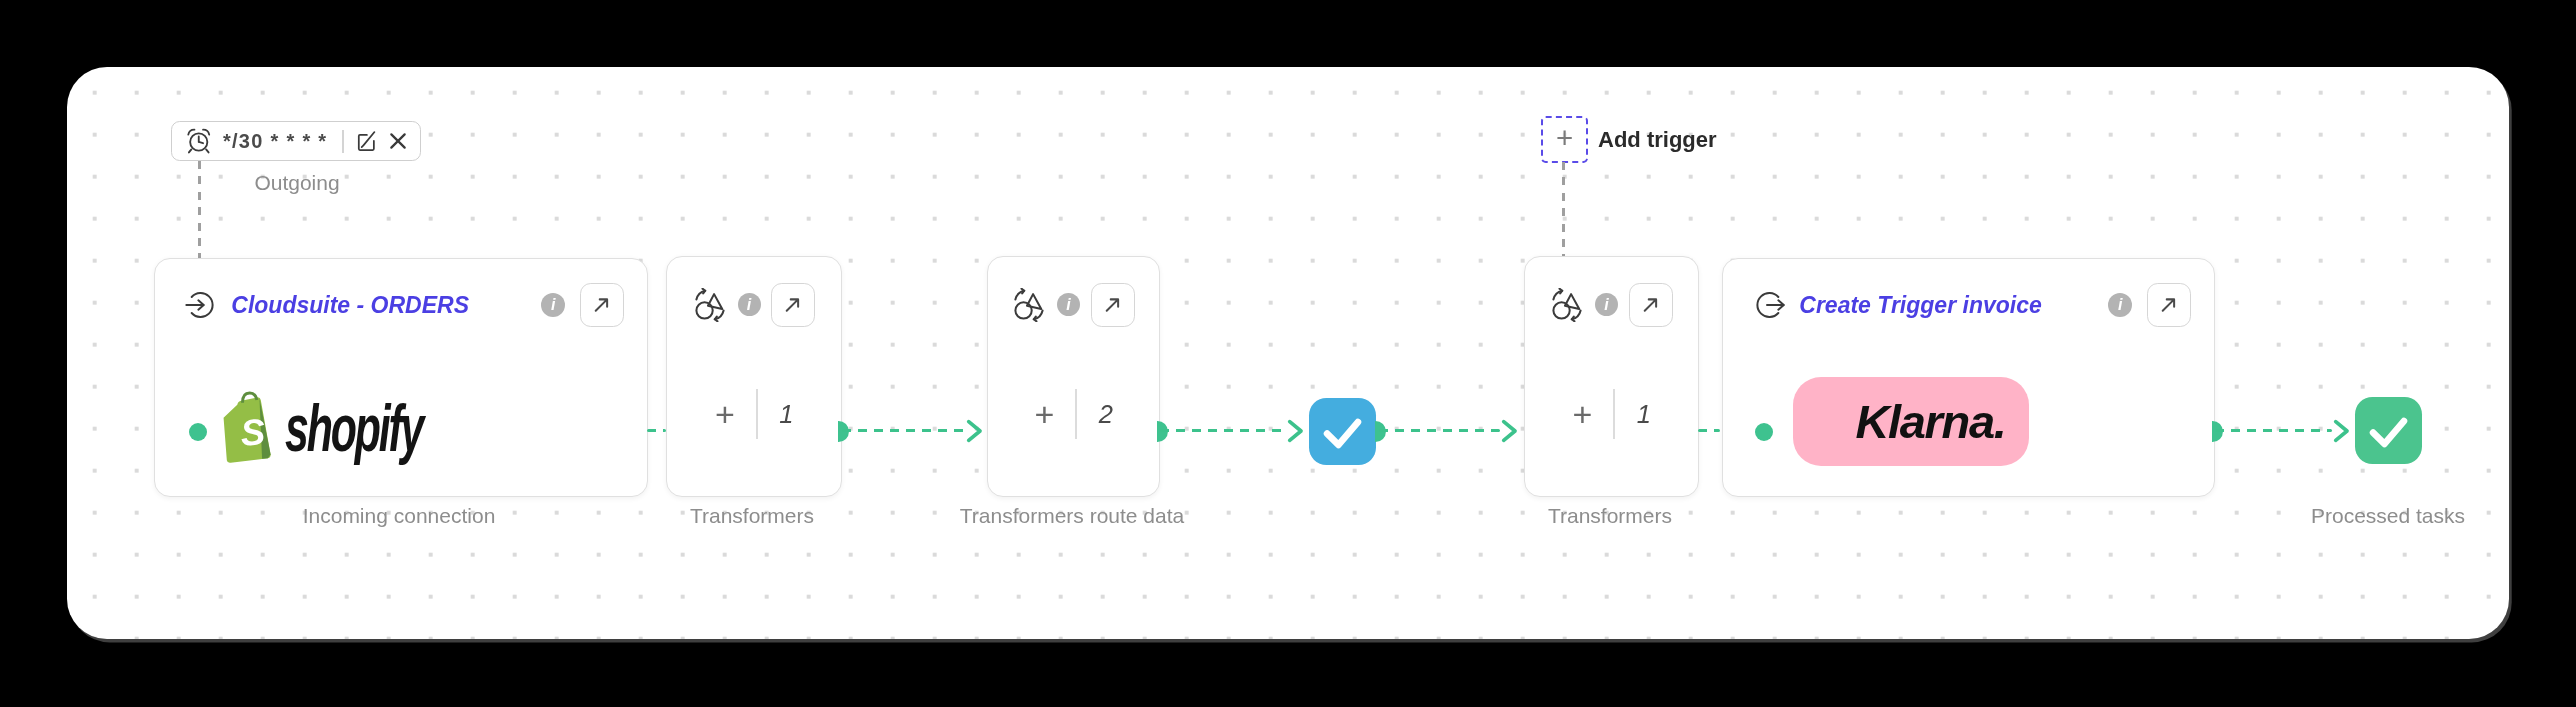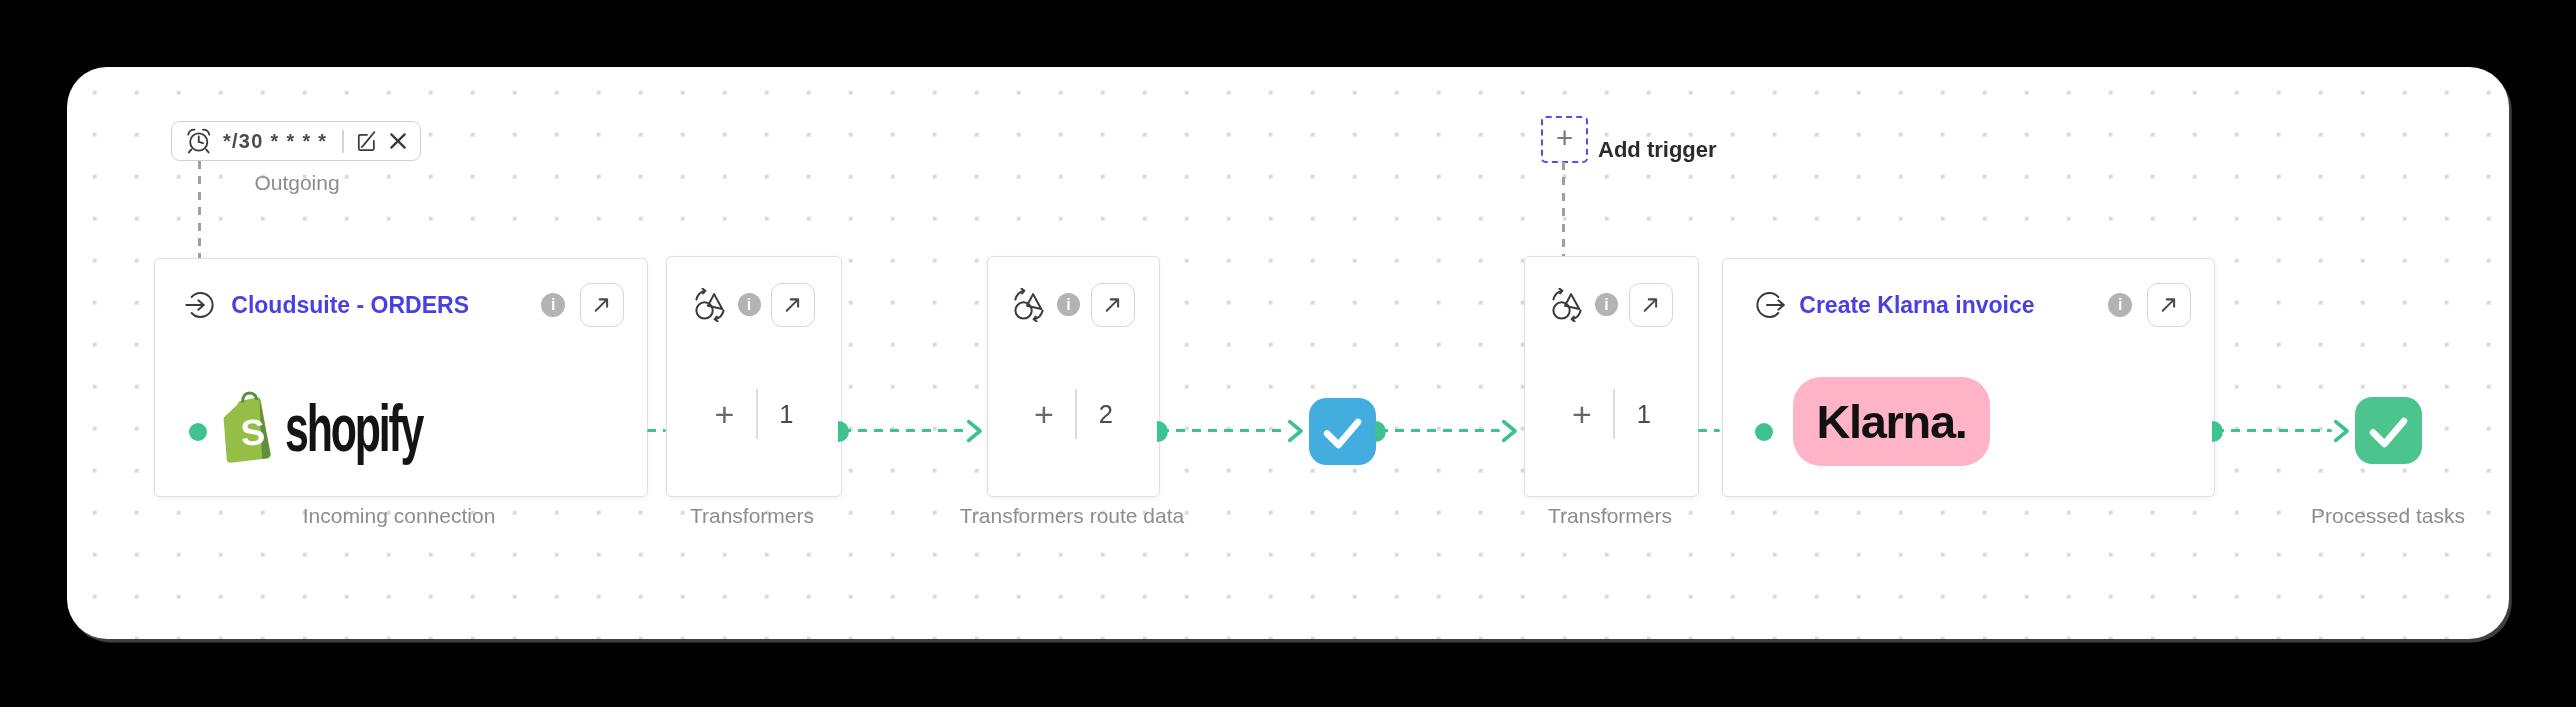--- a/index.html
+++ b/index.html
@@ -9,22 +9,22 @@
     background-image:radial-gradient(circle,#dadada 2.1px,transparent 2.3px);
     background-size:42px 42px;background-position:6.7px 4.7px;}
   
   .vdash{position:absolute;width:2.7px;background:repeating-linear-gradient(180deg,#9f9f9f 0 8px,transparent 8px 15.4px);}
   .hseg{position:absolute;height:3.4px;border-radius:2px;top:362px;
     background:repeating-linear-gradient(90deg,#3cc28c 0 8.7px,transparent 8.7px 16px);}
   .arrow{position:absolute;top:352px;width:17.4px;height:24px;}
   .bump{position:absolute;top:354px;width:11.4px;height:21px;background:#3ec28f;border-radius:0 10.7px 10.7px 0;}
   .dot{position:absolute;width:18px;height:18px;border-radius:50%;background:#3ec28f;}
   
-  .node{position:absolute;background:#fff;border:1.3px solid #e0e0e0;border-radius:6px;
-    box-shadow:0 1.3px 5.4px rgba(0,0,0,.05);}
+  .node{position:absolute;background:#fff;border:1.3px solid #e0e0e0;border-radius:16px;
+    box-shadow:0 1.3px 5.4px rgba(0,0,0,.05);font-style:italic;}
   .nlabel{position:absolute;top:437px;width:402px;text-align:center;font-size:21px;color:#8d8d8d;}
   .hdr{position:absolute;top:24px;left:29.5px;right:23px;display:flex;align-items:center;gap:14.8px;}
   .hdr-c{position:absolute;top:25.5px;left:0;right:0;display:flex;align-items:center;justify-content:center;gap:10.7px;}
   .title{font-size:23px;font-weight:600;color:#4b3fe3;white-space:nowrap;}
   .spacer{flex:1;}
   .info{width:24px;height:24px;border-radius:50%;background:#b3b3b3;color:#fff;display:flex;
     align-items:center;justify-content:center;font-size:16px;font-weight:700;flex:0 0 auto;}
   .extbtn{width:44px;height:44px;border:1.3px solid #d6d6d6;border-radius:10.7px;background:#fff;
     display:flex;align-items:center;justify-content:center;flex:0 0 auto;}
   .body-row{position:absolute;top:126px;left:0;right:0;height:62px;display:flex;
@@ -36,27 +36,27 @@
   
   .pill{position:absolute;left:104px;top:54px;width:250px;height:40px;background:#fff;
     border:1.3px solid #cfcfcf;border-radius:8.7px;display:flex;align-items:center;padding:0 12px;gap:9.4px;box-sizing:border-box;}
   .cron{font-size:20px;font-weight:600;color:#4b4b4b;letter-spacing:1.3px;white-space:nowrap;}
   .pill .vr2{width:1.3px;height:23px;background:#d4d4d4;margin-left:auto;}
   .icobtn{display:flex;align-items:center;justify-content:center;background:none;border:none;padding:0;}
   
   .addbox{position:absolute;left:1474px;top:49px;width:43px;height:43px;border:2px dashed #5a4be8;
     border-radius:4.7px;display:flex;align-items:center;justify-content:center;background:rgba(255,255,255,.6);}
   .addplus{font-size:29.5px;font-weight:300;color:#7b7b7b;line-height:1;margin-top:-2.7px;}
-  .addlabel{position:absolute;left:1531px;top:70px;font-size:22px;font-weight:600;color:#2b2b2b;white-space:nowrap;}
+  .addlabel{position:absolute;left:1531px;top:60px;font-size:22px;font-weight:600;color:#2b2b2b;white-space:nowrap;}
   
   .shoprow{position:absolute;left:64px;top:118px;height:101px;display:flex;align-items:center;}
   .wordmark{font-size:67px;font-weight:800;color:#141414;letter-spacing:-3.4px;
     transform:scaleX(.64);transform-origin:left center;margin-left:4px;line-height:1;}
   .kbadge{position:absolute;left:70px;top:118px;width:197px;height:89px;background:#ffb3c7;
-    border-radius:28px;display:flex;align-items:center;justify-content:center;}
+    border-radius:28px;display:flex;align-items:center;justify-content:center;padding-left:39px;}
   .ktext{font-size:47px;font-weight:800;color:#111;letter-spacing:-1.3px;}
   svg{display:block;}
 </style>
 </head>
 <body>
 
 <div class="canvas">
 
   <div class="pill">
     <span>
@@ -212,21 +212,21 @@
   <div class="nlabel" style="left:1342px;">Transformers</div>
 
   <div class="node" style="left:1655px;top:191px;width:491px;height:237px;">
     <div class="hdr">
       <span>
         <svg width="32" height="32" viewBox="0 0 48 48" fill="none" stroke="#3a3a3a" stroke-width="3" stroke-linecap="round">
           <path d="M38 12 A18 18 0 1 0 38 36"></path>
           <path d="M21 24 L45 24 M38 17 L46 24 L38 31"></path>
         </svg>
       </span>
-      <span class="title">Create Klarna invoice</span>
+      <span class="title">Create Trigger invoice</span>
       <span class="spacer"></span>
       <span class="info">i</span>
       <button class="extbtn">
         <svg width="21.5" height="21.5" viewBox="0 0 32 32" fill="none" stroke="#4a4a4a" stroke-width="3" stroke-linecap="round" stroke-linejoin="round">
           <path d="M7 25 L24 8 M13 8 L24 8 L24 19"></path>
         </svg>
       </button>
     </div>
     <div class="dot" style="left:32px;top:164px;"></div>
     <div class="kbadge">

